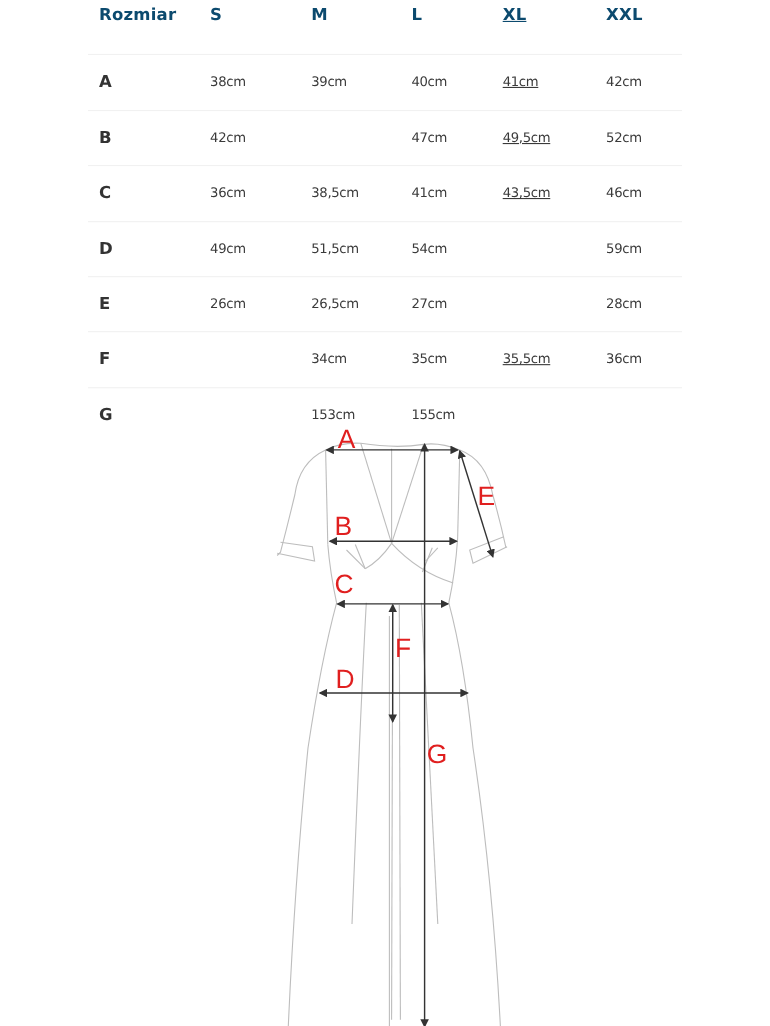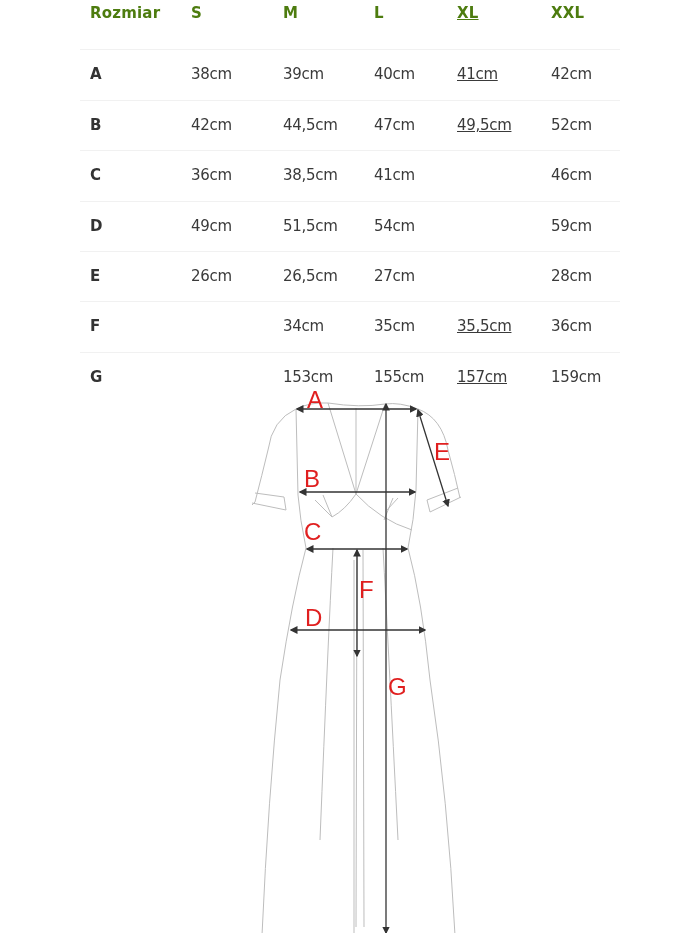--- a/index.html
+++ b/index.html
@@ -1,22 +1,22 @@
 <!DOCTYPE html>
 <html><head>
   <meta charset="utf-8">
   <style>
     html, body { margin: 0; padding: 0; background: #ffffff; }
     body { width: 700px; height: 933px; position: relative; overflow: hidden;
            font-family: "DejaVu Sans", sans-serif; color: #3a3a3a; }
     .table { position: absolute; left: 80px; top: 0; width: 540px; }
     .row { position: relative; height: 49.4px; border-bottom: 1px solid #f1f1f1; }
     .row.last { border-bottom: none; }
-    .cell { position: absolute; top: 0; height: 49px; line-height: 26px; font-size: 15px; letter-spacing: -0.3px; }
-    .hdr .cell { top: 0; line-height: 26px; font-weight: bold; color: #4d7c0f; font-size: 15px; letter-spacing: 0.2px; }
+    .cell { position: absolute; top: 0; height: 49px; line-height: 26px; font-size: 12px; letter-spacing: -0.3px; }
+    .hdr .cell { top: 0; line-height: 26px; font-weight: bold; color: #0c4a6e; font-size: 15px; letter-spacing: 0.2px; }
     .row .cell { padding-top: 48px; }
     .row .cell { padding-top: 0; }
     .body-row .cell { top: 11px; }
     .label { font-weight: bold; color: #333; font-size: 15px; }
     .c0 { left: 10px; }
     .c1 { left: 111px; }
     .c2 { left: 203px; }
     .c3 { left: 294px; }
     .c4 { left: 377px; text-decoration: underline; }
     .c5 { left: 471px; }
@@ -41,30 +41,30 @@
     <span class="cell c0 label">A</span>
     <span class="cell c1">38cm</span>
     <span class="cell c2">39cm</span>
     <span class="cell c3">40cm</span>
     <span class="cell c4">41cm</span>
     <span class="cell c5">42cm</span>
   </div>
   <div class="row body-row">
     <span class="cell c0 label">B</span>
     <span class="cell c1">42cm</span>
-    <span class="cell c2">44,5cm</span>
     <span class="cell c3">47cm</span>
     <span class="cell c4">49,5cm</span>
     <span class="cell c5">52cm</span>
   </div>
   <div class="row body-row">
     <span class="cell c0 label">C</span>
     <span class="cell c1">36cm</span>
     <span class="cell c2">38,5cm</span>
     <span class="cell c3">41cm</span>
+    <span class="cell c4">43,5cm</span>
     <span class="cell c5">46cm</span>
   </div>
   <div class="row body-row">
     <span class="cell c0 label">D</span>
     <span class="cell c1">49cm</span>
     <span class="cell c2">51,5cm</span>
     <span class="cell c3">54cm</span>
     <span class="cell c5">59cm</span>
   </div>
   <div class="row body-row">
@@ -78,22 +78,20 @@
     <span class="cell c0 label">F</span>
     <span class="cell c2">34cm</span>
     <span class="cell c3">35cm</span>
     <span class="cell c4">35,5cm</span>
     <span class="cell c5">36cm</span>
   </div>
   <div class="row body-row last">
     <span class="cell c0 label">G</span>
     <span class="cell c2">153cm</span>
     <span class="cell c3">155cm</span>
-    <span class="cell c4">157cm</span>
-    <span class="cell c5">159cm</span>
   </div>
 </div>
 
 <div class="diagram">
   <svg viewBox="0 0 220 553">
     <defs>
       <marker id="ah" markerWidth="6" markerHeight="6" refX="5" refY="3" orient="auto-start-reverse">
         <path d="M0,0 L6,3 L0,6 z" fill="#333"></path>
       </marker>
     </defs>

